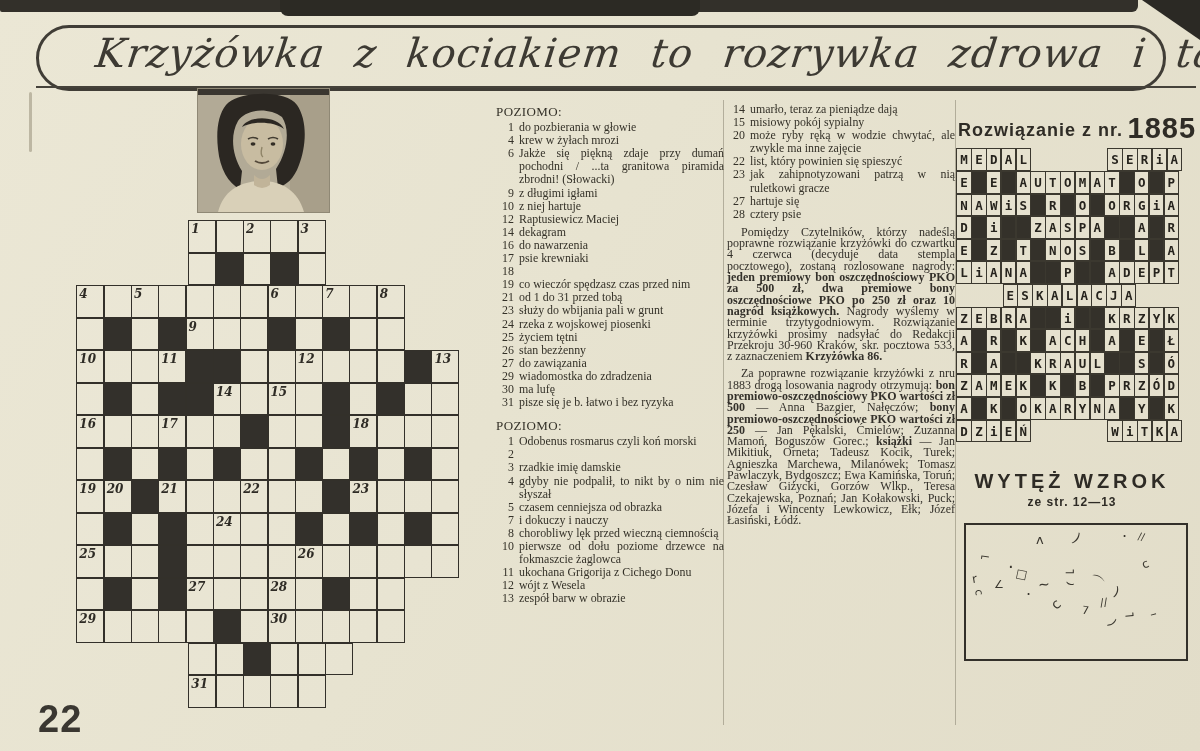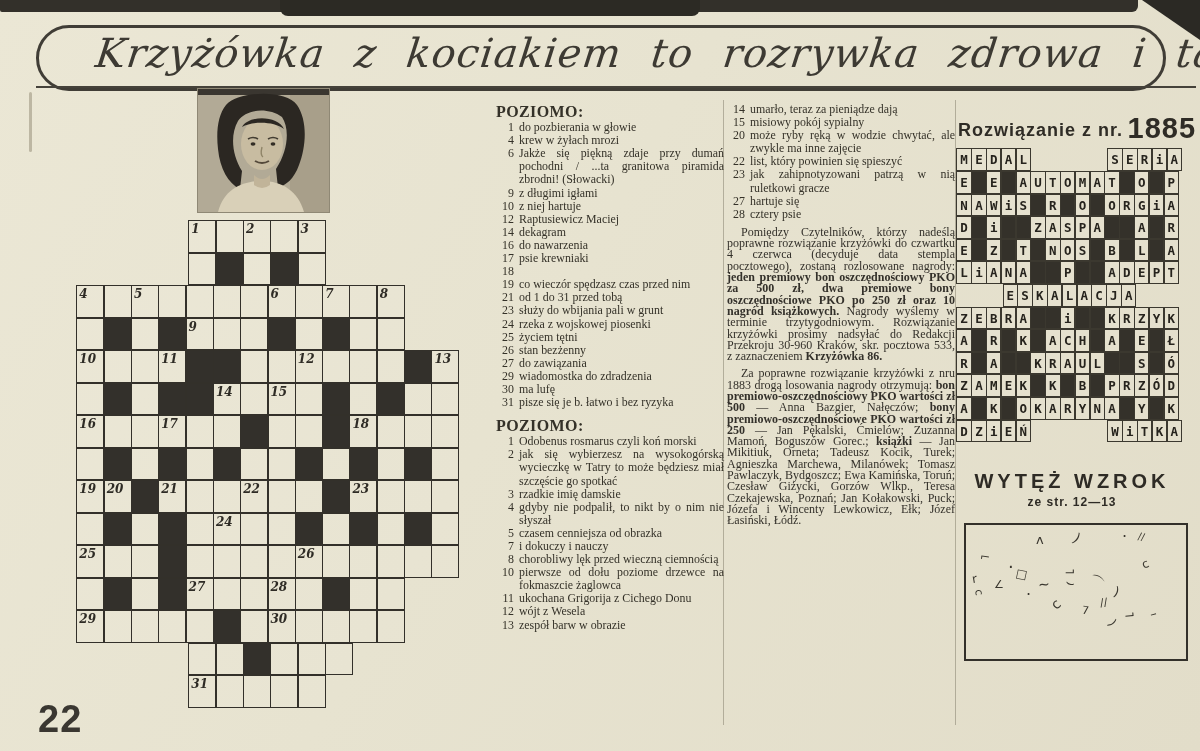--- a/index.html
+++ b/index.html
@@ -20,21 +20,21 @@
   .mg-row{display:flex;height:32.5px;}
   .mg-cell{width:28px;height:32.5px;box-sizing:border-box;}
   .mg-none{border:none;}
   .mg-white{border:1.4px solid #33302a;background:rgba(255,255,255,0.06);margin:-0.7px 0 0 -0.7px;}
   .mg-black{border:1.4px solid #33302a;background:#33302b;margin:-0.7px 0 0 -0.7px;}
   .mg-num{font-family:"DejaVu Serif",serif;font-style:italic;font-weight:bold;font-size:12px;line-height:1;padding:2px 0 0 2px;color:#2e2b25;}
   
   .vrule{position:absolute;top:100px;width:1px;height:625px;background:rgba(95,90,72,.38);}
   
   .cluecol{position:absolute;top:103px;width:228px;font-size:11.9px;line-height:13.1px;text-align:justify;color:#343128;}
-  .clue-h{font-weight:bold;font-size:16px;letter-spacing:.4px;margin:2px 0 3px 0;}
+  .clue-h{font-weight:normal;font-size:13px;letter-spacing:.4px;margin:2px 0 3px 0;}
   .clue{display:flex;}
   .cnum{flex:none;width:18px;text-align:right;padding-right:5px;}
   .ctext{flex:1;text-align:justify;}
   .gapv{height:8px;}
   .para{font-size:12px;line-height:11.3px;text-align:justify;text-indent:14px;margin-top:6px;color:#33302a;}
   .para b{font-weight:bold;}
   
   .sol-head{position:absolute;left:958px;top:110px;width:240px;font-family:"Liberation Sans",sans-serif;font-weight:bold;color:#2f2c26;}
   .sol-head .t1{font-size:18px;letter-spacing:1px;margin-top:20px;}
   .sol-head .t2{font-size:29px;letter-spacing:1px;position:relative;top:2px;}
@@ -479,21 +479,20 @@
       </div>
     <div class="gapv"></div>
     <div class="clue-h">POZIOMO:</div>
     <div>
         <div class="clue">
           <span class="cnum">1</span>
           <span class="ctext">Odobenus rosmarus czyli koń morski</span>
         </div>
         <div class="clue">
           <span class="cnum">2</span>
-          <span class="ctext">jak się wybierzesz na wysokogórską wycieczkę w Tatry to może będziesz miał szczęście go spotkać</span>
         </div>
         <div class="clue">
           <span class="cnum">3</span>
           <span class="ctext">rzadkie imię damskie</span>
         </div>
         <div class="clue">
           <span class="cnum">4</span>
           <span class="ctext">gdyby nie podpalił, to nikt by o nim nie słyszał</span>
         </div>
         <div class="clue">

